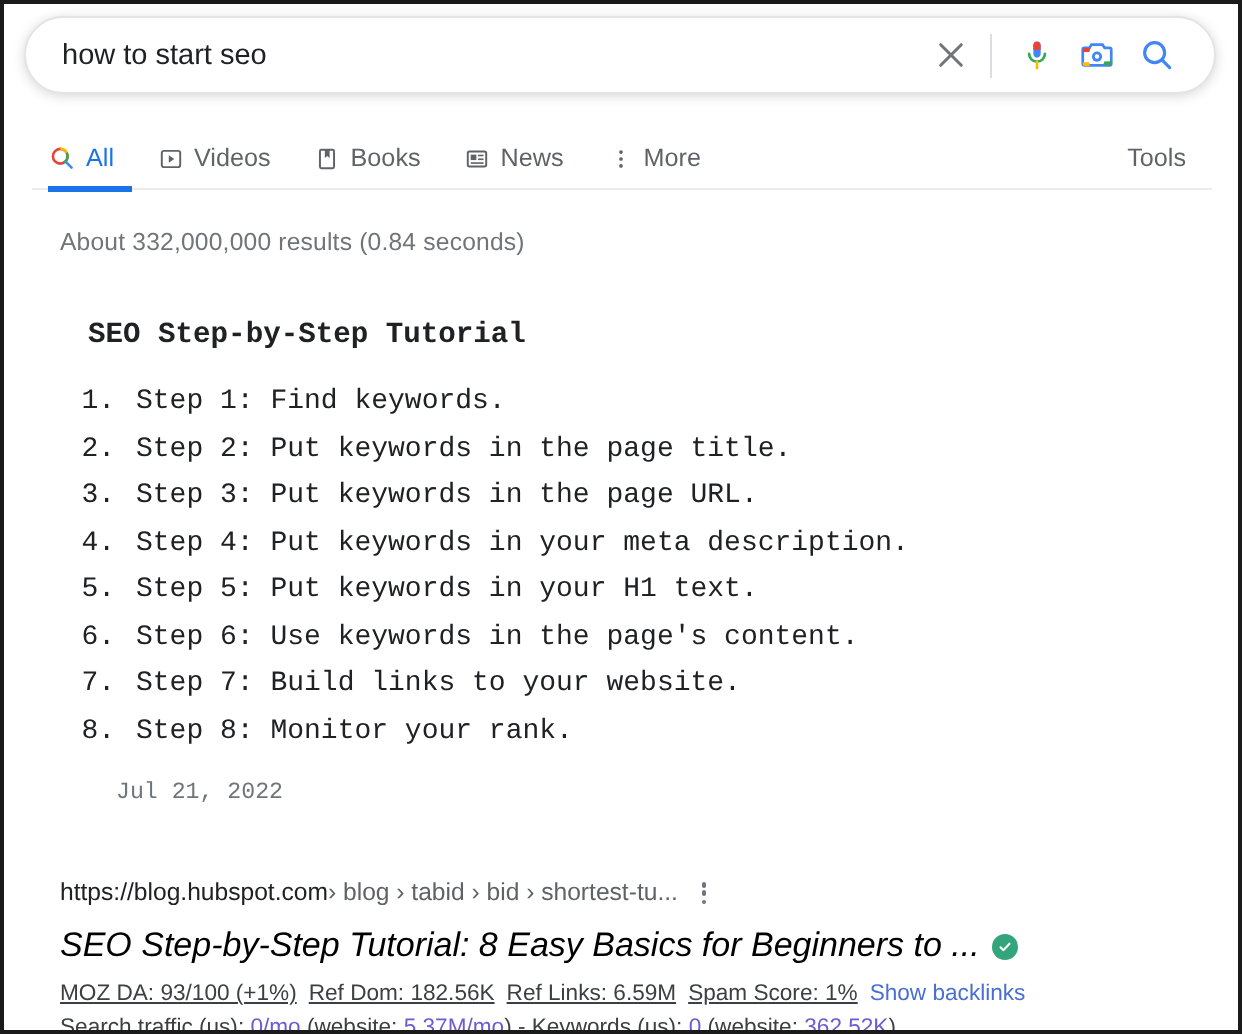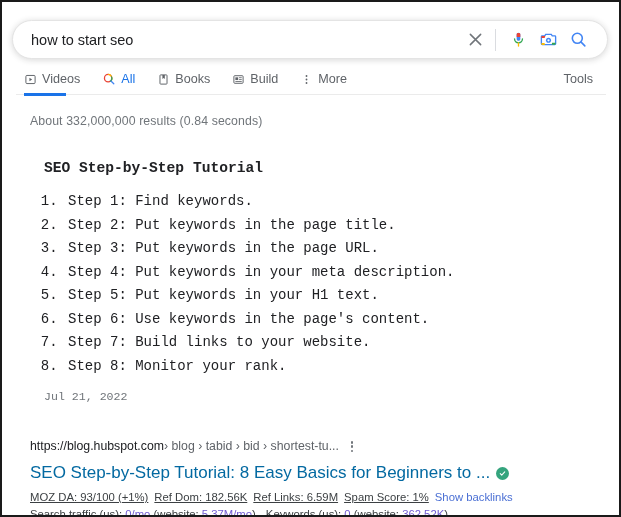--- a/index.html
+++ b/index.html
@@ -32,21 +32,20 @@
   .searchbar {
     display: flex;
     align-items: center;
     height: 39px;
     border: 1px solid #e4e4e4;
     border-radius: 24px;
     background: #fff;
     box-shadow: 0 1px 6px rgba(32,33,36,0.18);
     box-sizing: border-box;
     padding: 0 14px 0 18px;
-    margin-top: 12px;
   }
   .search-input {
     flex: 1 1 auto;
     border: none;
     outline: none;
     font-family: "Liberation Sans", sans-serif;
     font-size: 14.5px;
     color: #202124;
     background: transparent;
     padding: 0;
@@ -167,20 +166,21 @@
   .snippet-list li {
     font-size: 14px;
     line-height: 23.5px;
     color: #202124;
     padding-left: 2px;
   }
   .snippet-date {
     margin-top: 12px;
     font-size: 11.6px;
     color: #70757a;
+    margin-left: 14px;
   }
 
   
   .result {
     position: absolute;
     left: 28px;
     top: 436px;
     width: 560px;
   }
   .url-line {
@@ -207,24 +207,25 @@
     border-radius: 50%;
     background: #70757a;
   }
   .result-title-row {
     display: flex;
     align-items: center;
     margin-top: 7px;
   }
   .result-title {
     font-size: 17px;
-    color: #0369a1;
+    color: #000000;
     line-height: 22px;
     cursor: pointer;
     text-decoration: none;
+    font-style: italic;
   }
   .verified-badge {
     display: inline-flex;
     align-items: center;
     justify-content: center;
     width: 13px;
     height: 13px;
     border-radius: 50%;
     background: #34a47d;
     margin-left: 6px;
@@ -291,40 +292,40 @@
           </svg>
         </div>
       </div>
     </div>
   </div>
 
   <div class="tabs-row">
     <div class="tabs-hairline"></div>
     <div class="tabs">
 
-      <div class="tab">
-        <span>
-          <svg width="13" height="13" viewBox="0 0 24 24" aria-hidden="true" style="display:block">
-            <rect x="3.5" y="4.5" width="17" height="15" rx="2" fill="none" stroke="#5f6368" stroke-width="1.8"></rect>
-            <path d="M10 8.6 L15 12 L10 15.4 Z" fill="#5f6368"></path>
-          </svg>
-        </span>
-        <span class="tab-label">Videos</span>
-      </div>
-
       <div class="tab active">
         <span>
           <svg width="14" height="14" viewBox="0 0 24 24" aria-hidden="true" style="display:block">
             <circle cx="10.5" cy="10.5" r="6.3" fill="none" stroke="#ea4335" stroke-width="2.2"></circle>
             <path d="M10.5 4.2a6.3 6.3 0 0 1 5.6 3.4" stroke="#fbbc04" stroke-width="2.2" fill="none"></path>
             <path d="M16.1 7.6a6.3 6.3 0 0 1-2.5 8.4" stroke="#34a853" stroke-width="2.2" fill="none"></path>
             <path d="M15.3 15.3 L20.2 20.2" stroke="#4285f4" stroke-width="2.2" stroke-linecap="round"></path>
           </svg>
         </span>
         <span class="tab-label">All</span>
+      </div>
+
+      <div class="tab">
+        <span>
+          <svg width="13" height="13" viewBox="0 0 24 24" aria-hidden="true" style="display:block">
+            <rect x="3.5" y="4.5" width="17" height="15" rx="2" fill="none" stroke="#5f6368" stroke-width="1.8"></rect>
+            <path d="M10 8.6 L15 12 L10 15.4 Z" fill="#5f6368"></path>
+          </svg>
+        </span>
+        <span class="tab-label">Videos</span>
       </div>
 
 
       <div class="tab">
         <span>
           <svg width="13" height="13" viewBox="0 0 24 24" aria-hidden="true" style="display:block">
             <rect x="5.5" y="3.5" width="13" height="17" rx="1.3" fill="none" stroke="#5f6368" stroke-width="1.8"></rect>
             <path d="M10 3.8 L10 11 L12.2 9.3 L14.4 11 L14.4 3.8 Z" fill="#5f6368"></path>
           </svg>
         </span>
@@ -334,21 +335,21 @@
       <div class="tab">
         <span>
           <svg width="13" height="13" viewBox="0 0 24 24" aria-hidden="true" style="display:block">
             <rect x="3.5" y="5" width="17" height="14" rx="1.6" fill="none" stroke="#5f6368" stroke-width="1.8"></rect>
             <rect x="6.2" y="8" width="5.2" height="5" fill="#5f6368"></rect>
             <rect x="13" y="8" width="5" height="1.5" fill="#5f6368"></rect>
             <rect x="13" y="11.5" width="5" height="1.5" fill="#5f6368"></rect>
             <rect x="6.2" y="15" width="11.8" height="1.5" fill="#5f6368"></rect>
           </svg>
         </span>
-        <span class="tab-label">Build</span>
+        <span class="tab-label">News</span>
       </div>
 
       <div class="tab">
         <span>
           <svg width="13" height="13" viewBox="0 0 24 24" aria-hidden="true" style="display:block">
             <circle cx="12" cy="5.6" r="1.7" fill="#5f6368"></circle>
             <circle cx="12" cy="12" r="1.7" fill="#5f6368"></circle>
             <circle cx="12" cy="18.4" r="1.7" fill="#5f6368"></circle>
           </svg>
         </span>

